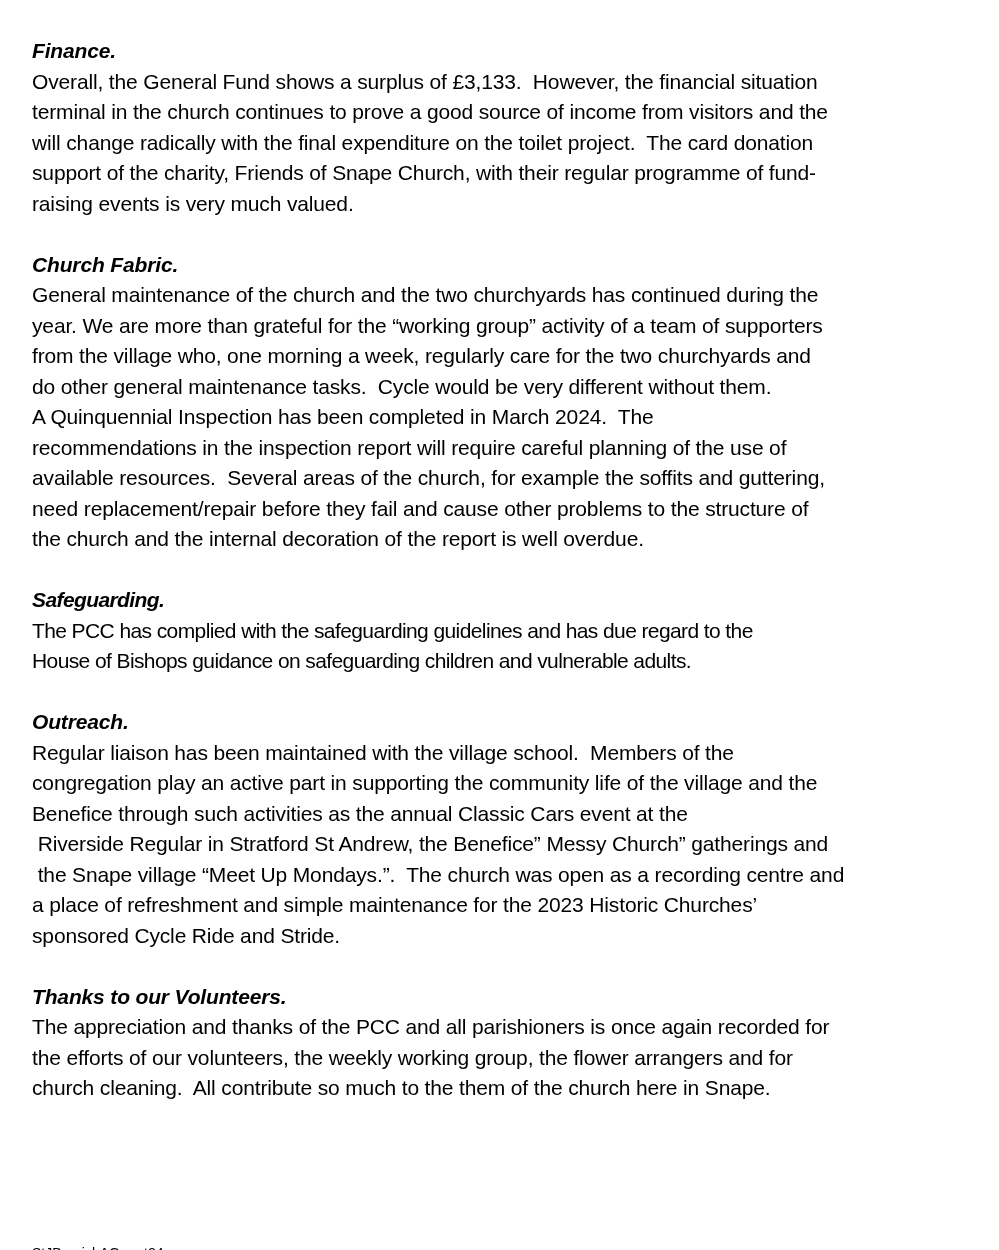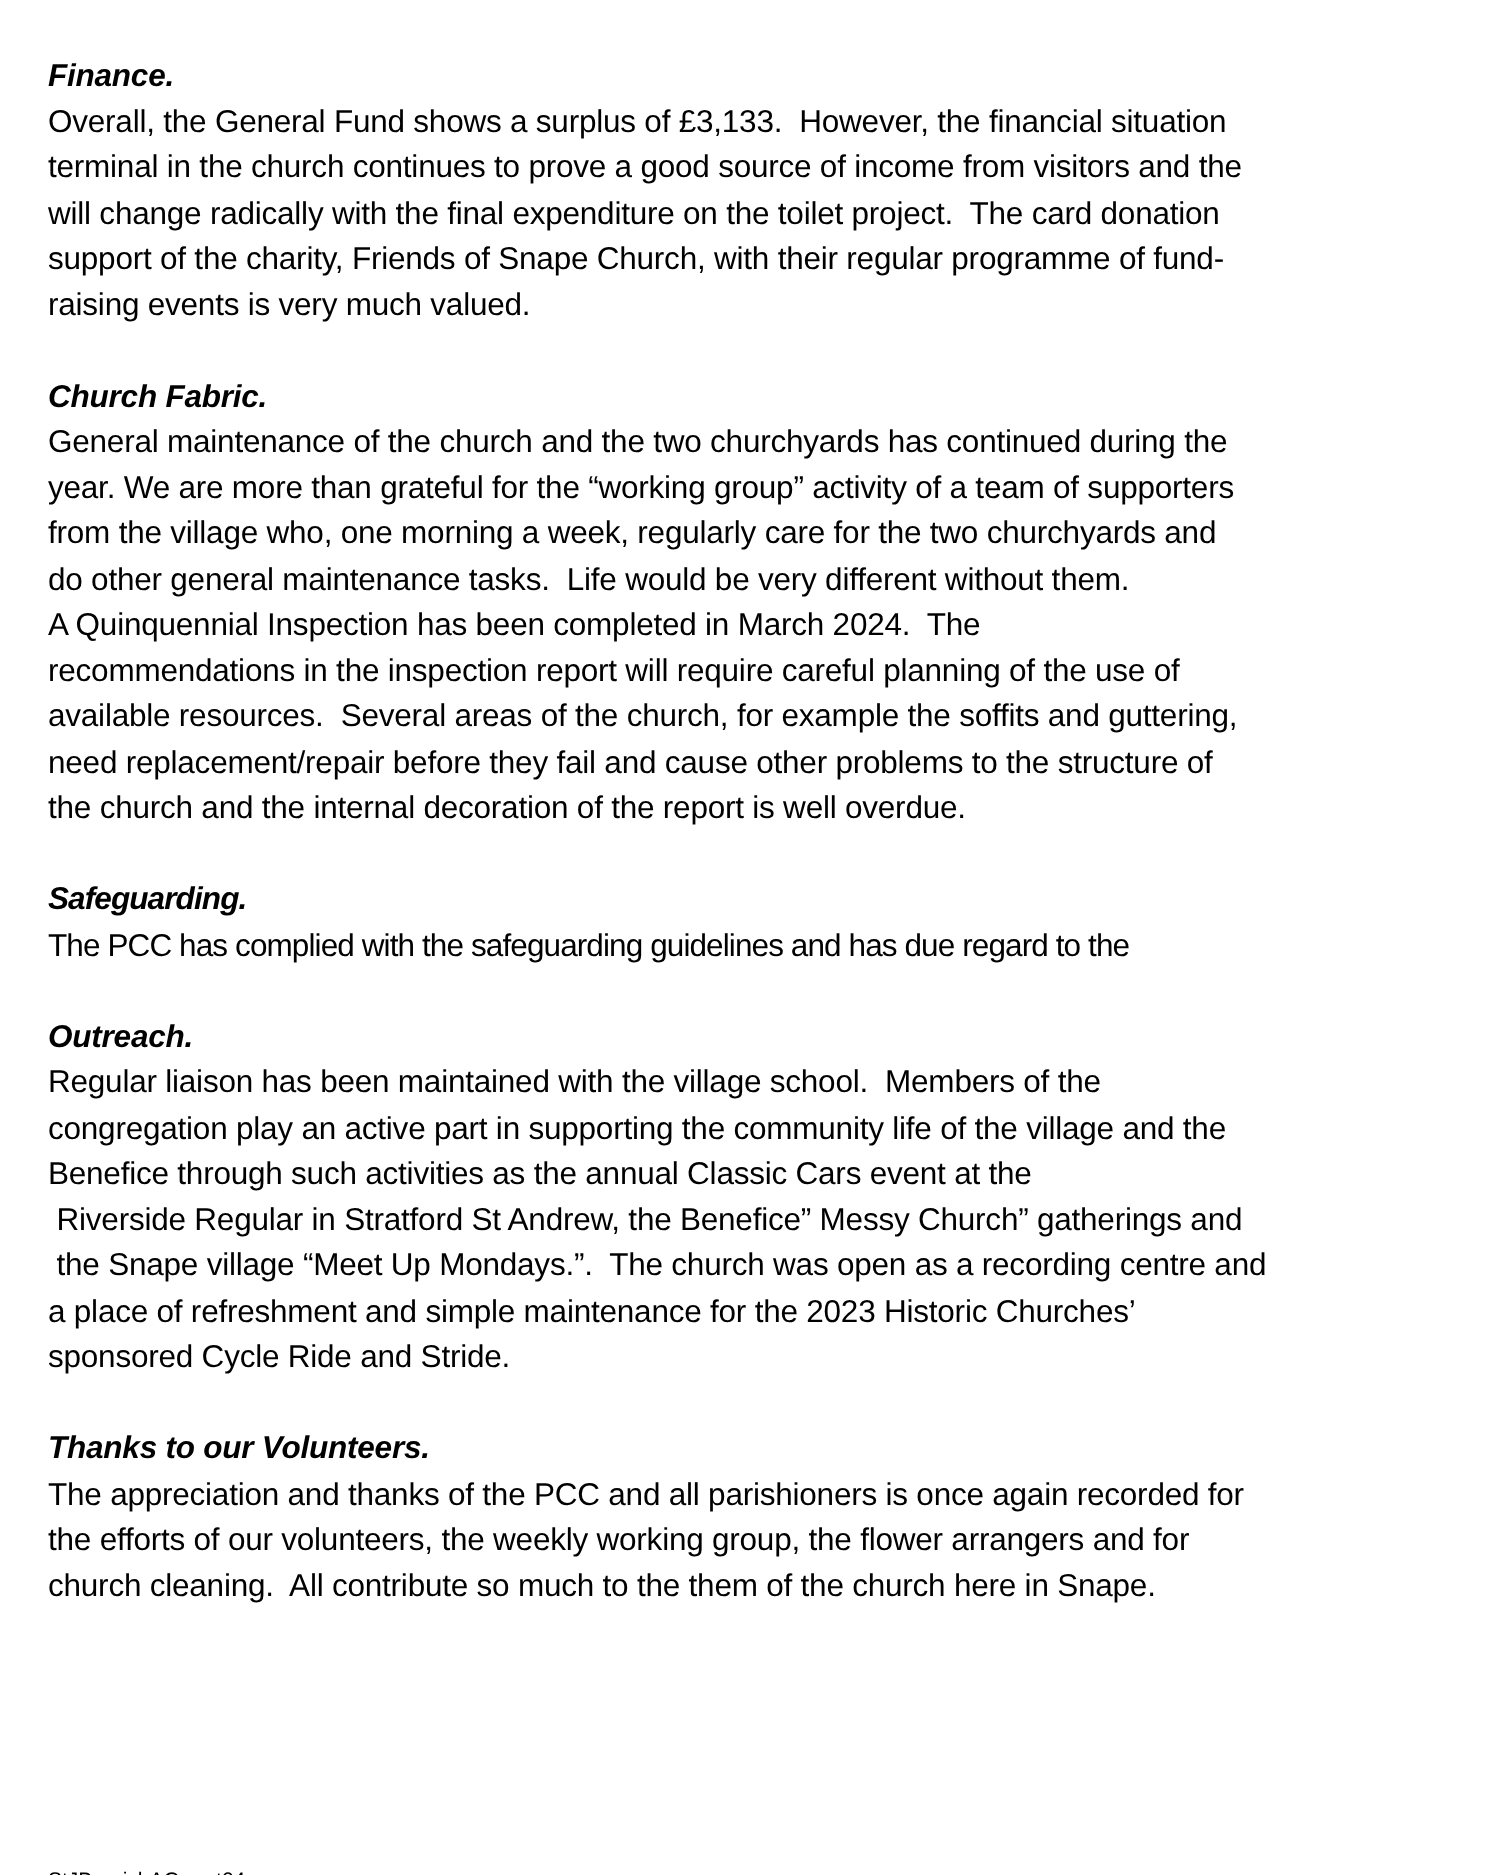--- a/index.html
+++ b/index.html
@@ -59,31 +59,32 @@
     <div class="line">will change radically with the final expenditure on the toilet project.  The card donation</div>
     <div class="line">support of the charity, Friends of Snape Church, with their regular programme of fund-</div>
     <div class="line">raising events is very much valued.</div>
   </div>
 
   <div class="section">
     <div class="line heading">Church Fabric.</div>
     <div class="line">General maintenance of the church and the two churchyards has continued during the</div>
     <div class="line">year. We are more than grateful for the “working group” activity of a team of supporters</div>
     <div class="line">from the village who, one morning a week, regularly care for the two churchyards and</div>
-    <div class="line">do other general maintenance tasks.  Life would be very different without them.</div>
+    <div class="line">do other general maintenance tasks.  Cycle would be very different without them.</div>
     <div class="line">A Quinquennial Inspection has been completed in March 2024.  The</div>
     <div class="line">recommendations in the inspection report will require careful planning of the use of</div>
     <div class="line">available resources.  Several areas of the church, for example the soffits and guttering,</div>
     <div class="line">need replacement/repair before they fail and cause other problems to the structure of</div>
     <div class="line">the church and the internal decoration of the report is well overdue.</div>
   </div>
 
   <div class="section safeguard">
     <div class="line heading">Safeguarding.</div>
     <div class="line">The PCC has complied with the safeguarding guidelines and has due regard to the</div>
+    <div class="line">House of Bishops guidance on safeguarding children and vulnerable adults.</div>
   </div>
 
   <div class="section">
     <div class="line heading">Outreach.</div>
     <div class="line">Regular liaison has been maintained with the village school.  Members of the</div>
     <div class="line">congregation play an active part in supporting the community life of the village and the</div>
     <div class="line">Benefice through such activities as the annual Classic Cars event at the</div>
     <div class="line"> Riverside Regular in Stratford St Andrew, the Benefice” Messy Church” gatherings and</div>
     <div class="line"> the Snape village “Meet Up Mondays.”.  The church was open as a recording centre and</div>
     <div class="line">a place of refreshment and simple maintenance for the 2023 Historic Churches’</div>

